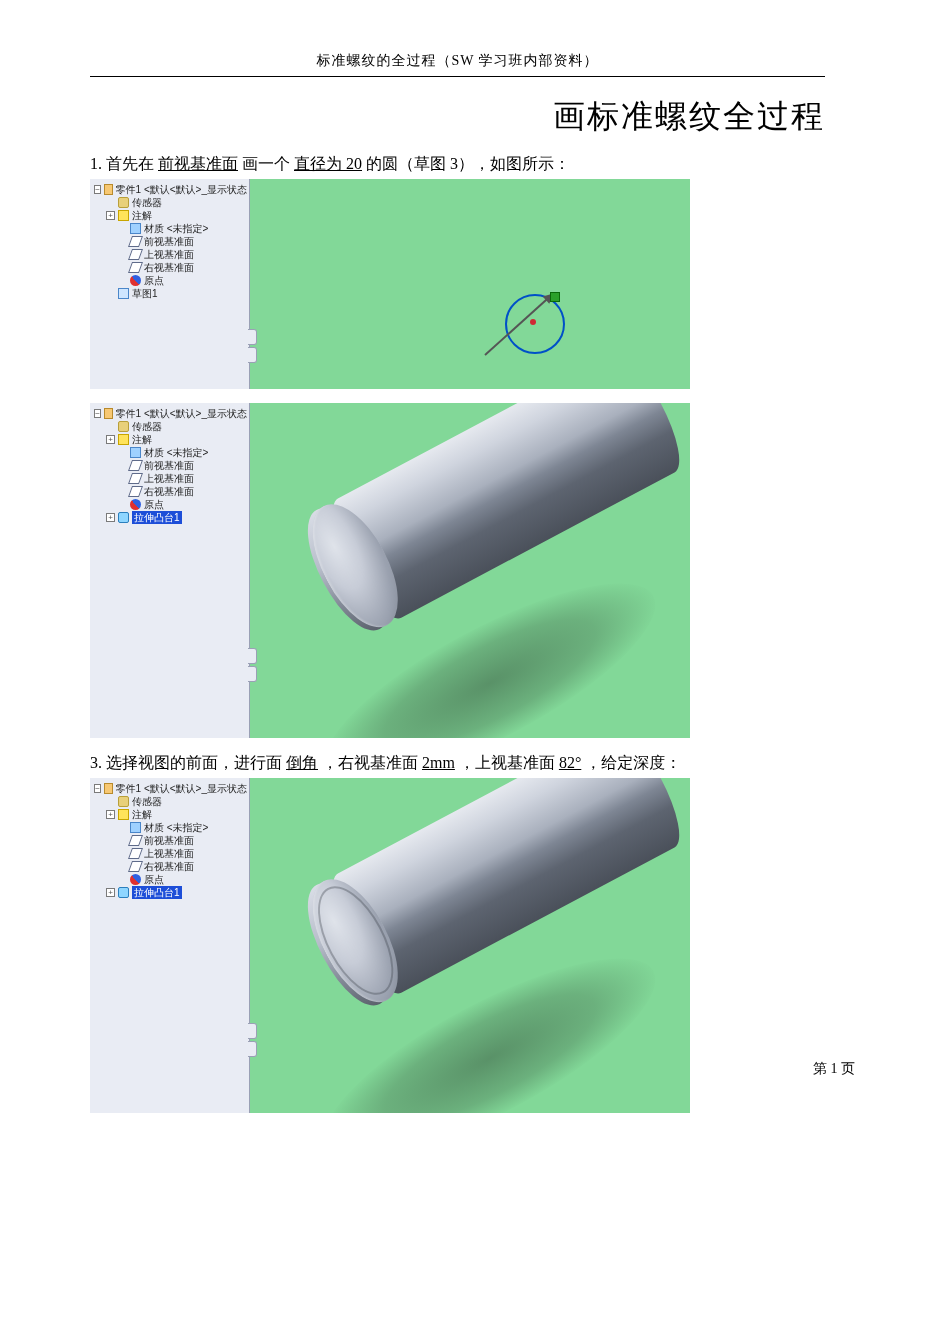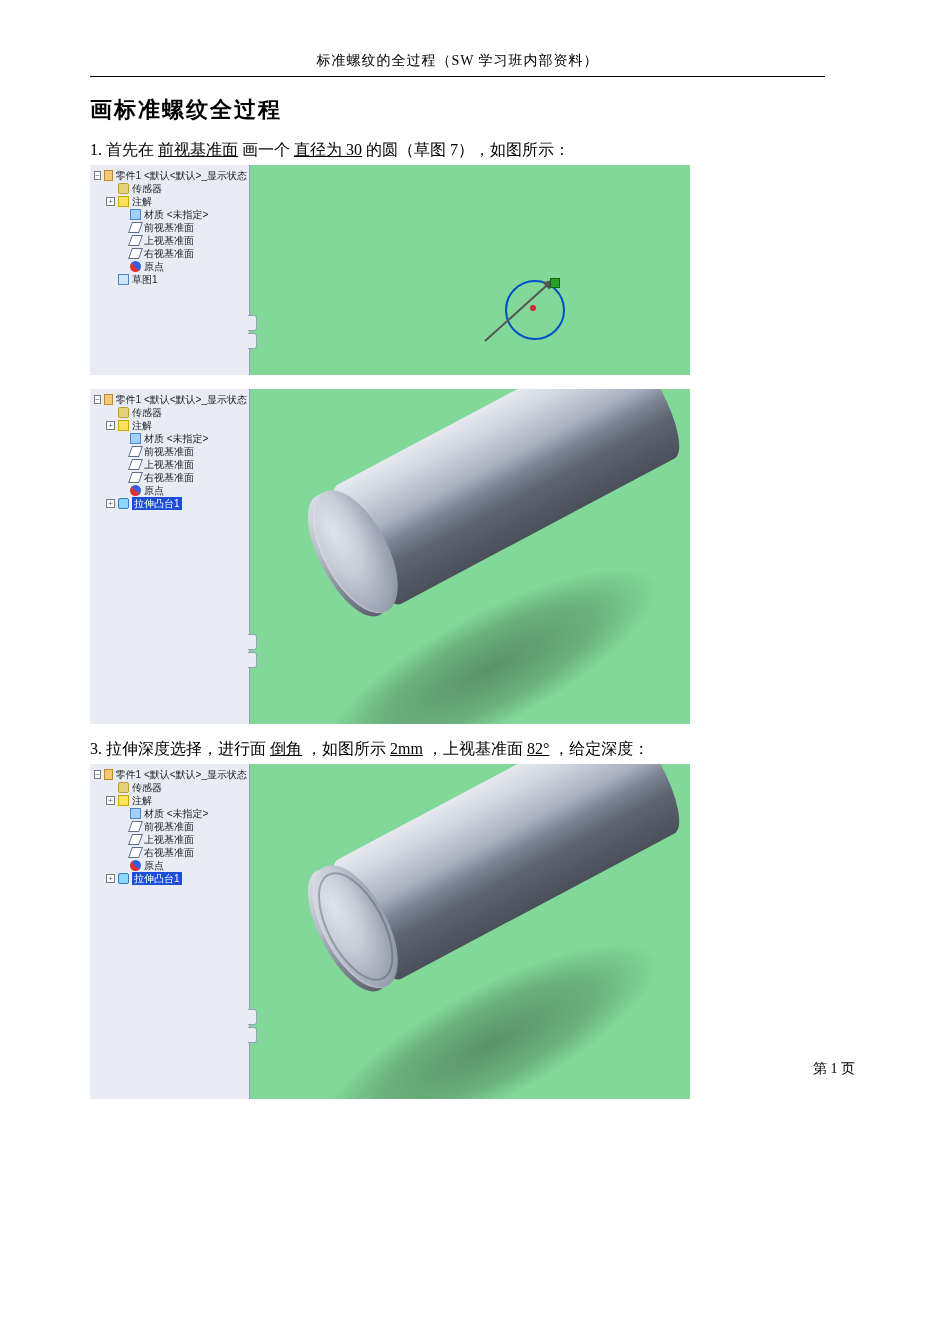--- a/index.html
+++ b/index.html
@@ -22,23 +22,23 @@
     font-size: 14px;
     letter-spacing: 1px;
     margin-bottom: 6px;
   }
   .rule {
     border: none;
     border-top: 1px solid #000;
     margin: 0 0 18px 0;
   }
   .title {
-    text-align: left;
-    font-size: 22px;
-    font-weight: 700;
+    text-align: right;
+    font-size: 32px;
+    font-weight: 400;
     margin: 8px 0 14px 0;
     letter-spacing: 2px;
   }
   .step {
     font-size: 16px;
     margin: 4px 0 4px 0;
     line-height: 22px;
   }
   .u { text-decoration: underline; }
 
@@ -235,22 +235,22 @@
   <div class="running-header">标准螺纹的全过程（SW  学习班内部资料）</div>
   <hr class="rule">
 
   <h1 class="title">画标准螺纹全过程</h1>
 
   <p class="step">
     <span>1.</span>
     <span>首先在</span>
     <span class="u">前视基准面</span>
     <span>画一个</span>
-    <span class="u">直径为 30</span>
-    <span> 的圆（草图 7），如图所示：</span>
+    <span class="u">直径为 20</span>
+    <span> 的圆（草图 3），如图所示：</span>
   </p>
 
   <div class="shot small">
 
     <div class="panel">
       <div class="tree">
         <div class="tree-row" style="--ind:0px">
           <span class="exp">−</span>
           <span class="ico part"></span>
           <span class="lbl">零件1  &lt;默认&lt;默认&gt;_显示状态</span>
@@ -371,23 +371,23 @@
       <div class="cyl" style="--len:350px; --dia:135px; left:70px; top:105px">
         <div class="body"></div>
         <div class="cap-far"></div>
         <div class="cap-near"></div>
       </div>
     </div>
   </div>
 
   <p class="step">
     <span>3.</span>
-    <span>拉伸深度选择，进行面</span>
+    <span>选择视图的前面，进行面</span>
     <span class="u">倒角</span>
-    <span>，如图所示 </span>
+    <span>，右视基准面 </span>
     <span class="u">2mm</span>
     <span>，上视基准面 </span>
     <span class="u">82°</span>
     <span> ，给定深度：</span>
   </p>
 
   <div class="shot med">
     <div class="panel">
       <div class="tree">
         <div class="tree-row" style="--ind:0px">

